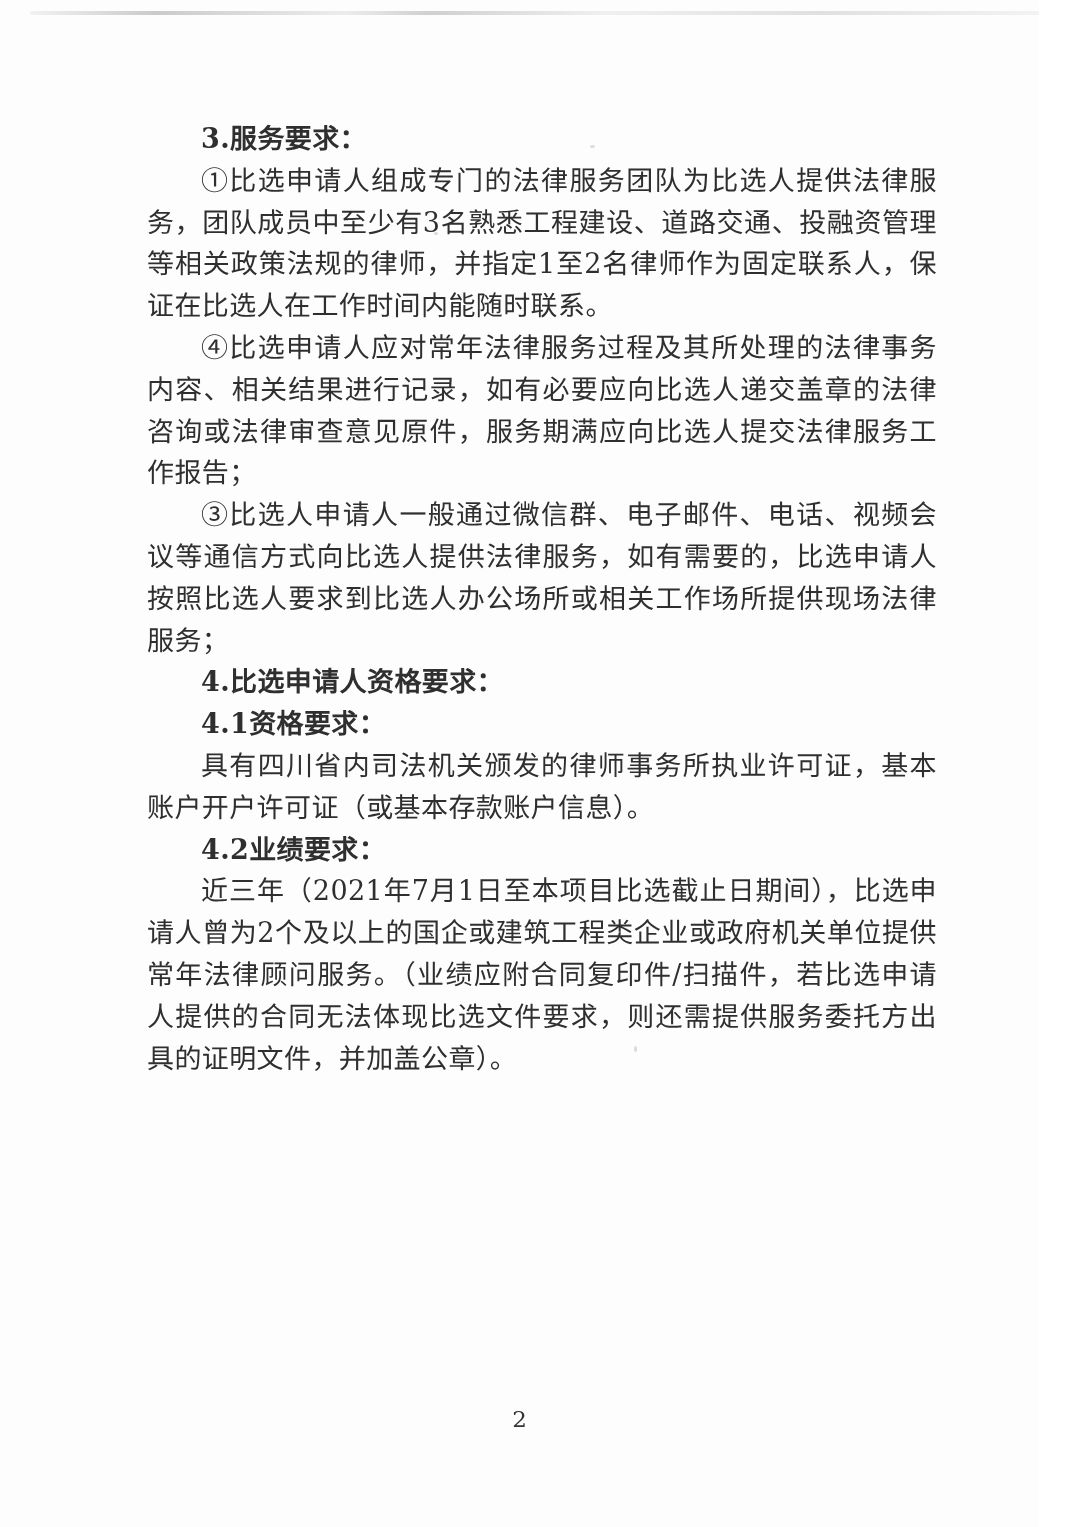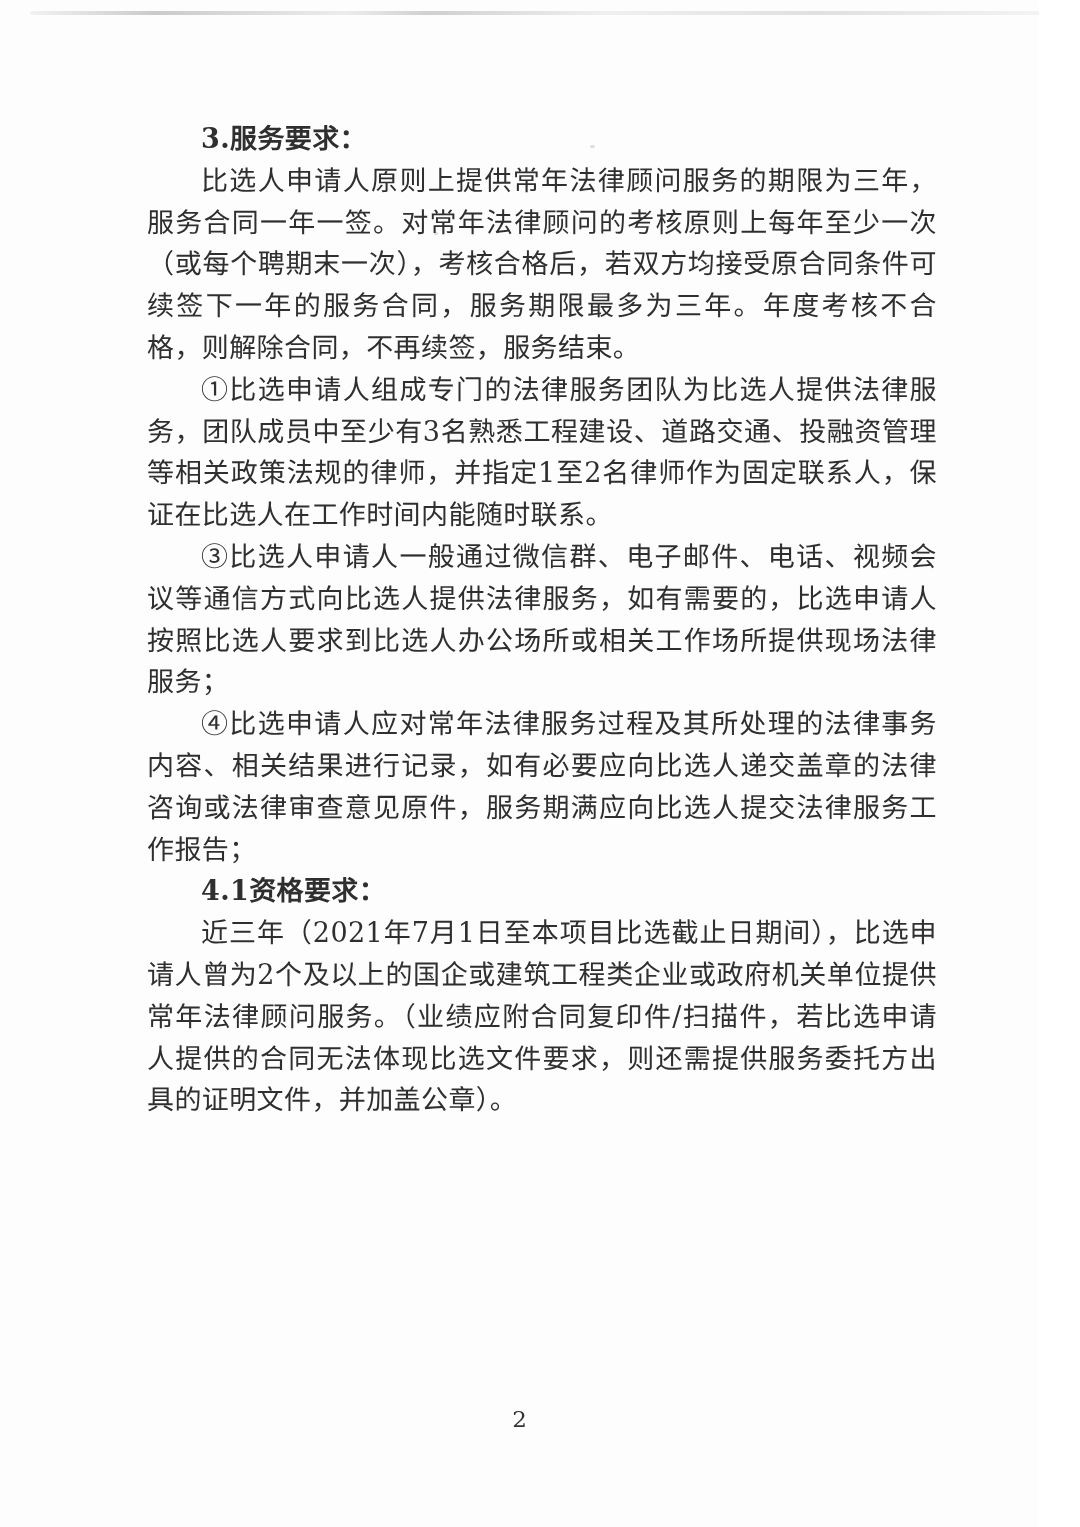--- a/index.html
+++ b/index.html
@@ -67,24 +67,26 @@
 <body>
 
 <div class="page">
   <div class="scan-line"></div>
   <div class="speck s1"></div>
   <div class="speck s2"></div>
   <div class="speck s3"></div>
 
   <main class="content">
       <p class="block heading">3.服务要求：</p>
-      <p class="block para">比选人申请人原则上提供常年法律顾问服务的期限为三年，服务合同一年一签。对常年法律顾问的考核原则上每年至少一次（或每个聘期末一次），考核合格后，若双方均接受原合同条件可续签下一年的服务合同，服务期限最多为三年。年度考核不合格，则解除合同，不再续签，服务结束。</p>
       <p class="block para">①比选申请人组成专门的法律服务团队为比选人提供法律服务，团队成员中至少有3名熟悉工程建设、道路交通、投融资管理等相关政策法规的律师，并指定1至2名律师作为固定联系人，保证在比选人在工作时间内能随时联系。</p>
+      <p class="block para">④比选申请人应对常年法律服务过程及其所处理的法律事务内容、相关结果进行记录，如有必要应向比选人递交盖章的法律咨询或法律审查意见原件，服务期满应向比选人提交法律服务工作报告；</p>
       <p class="block para">③比选人申请人一般通过微信群、电子邮件、电话、视频会议等通信方式向比选人提供法律服务，如有需要的，比选申请人按照比选人要求到比选人办公场所或相关工作场所提供现场法律服务；</p>
-      <p class="block para">④比选申请人应对常年法律服务过程及其所处理的法律事务内容、相关结果进行记录，如有必要应向比选人递交盖章的法律咨询或法律审查意见原件，服务期满应向比选人提交法律服务工作报告；</p>
+      <p class="block heading">4.比选申请人资格要求：</p>
       <p class="block heading">4.1资格要求：</p>
+      <p class="block para">具有四川省内司法机关颁发的律师事务所执业许可证，基本账户开户许可证（或基本存款账户信息）。</p>
+      <p class="block heading">4.2业绩要求：</p>
       <p class="block para">近三年（2021年7月1日至本项目比选截止日期间），比选申请人曾为2个及以上的国企或建筑工程类企业或政府机关单位提供常年法律顾问服务。（业绩应附合同复印件/扫描件，若比选申请人提供的合同无法体现比选文件要求，则还需提供服务委托方出具的证明文件，并加盖公章）。</p>
     </main>
 
   <footer class="page-footer">
     <span>2</span>
   </footer>
 </div>
 
 </body></html>

